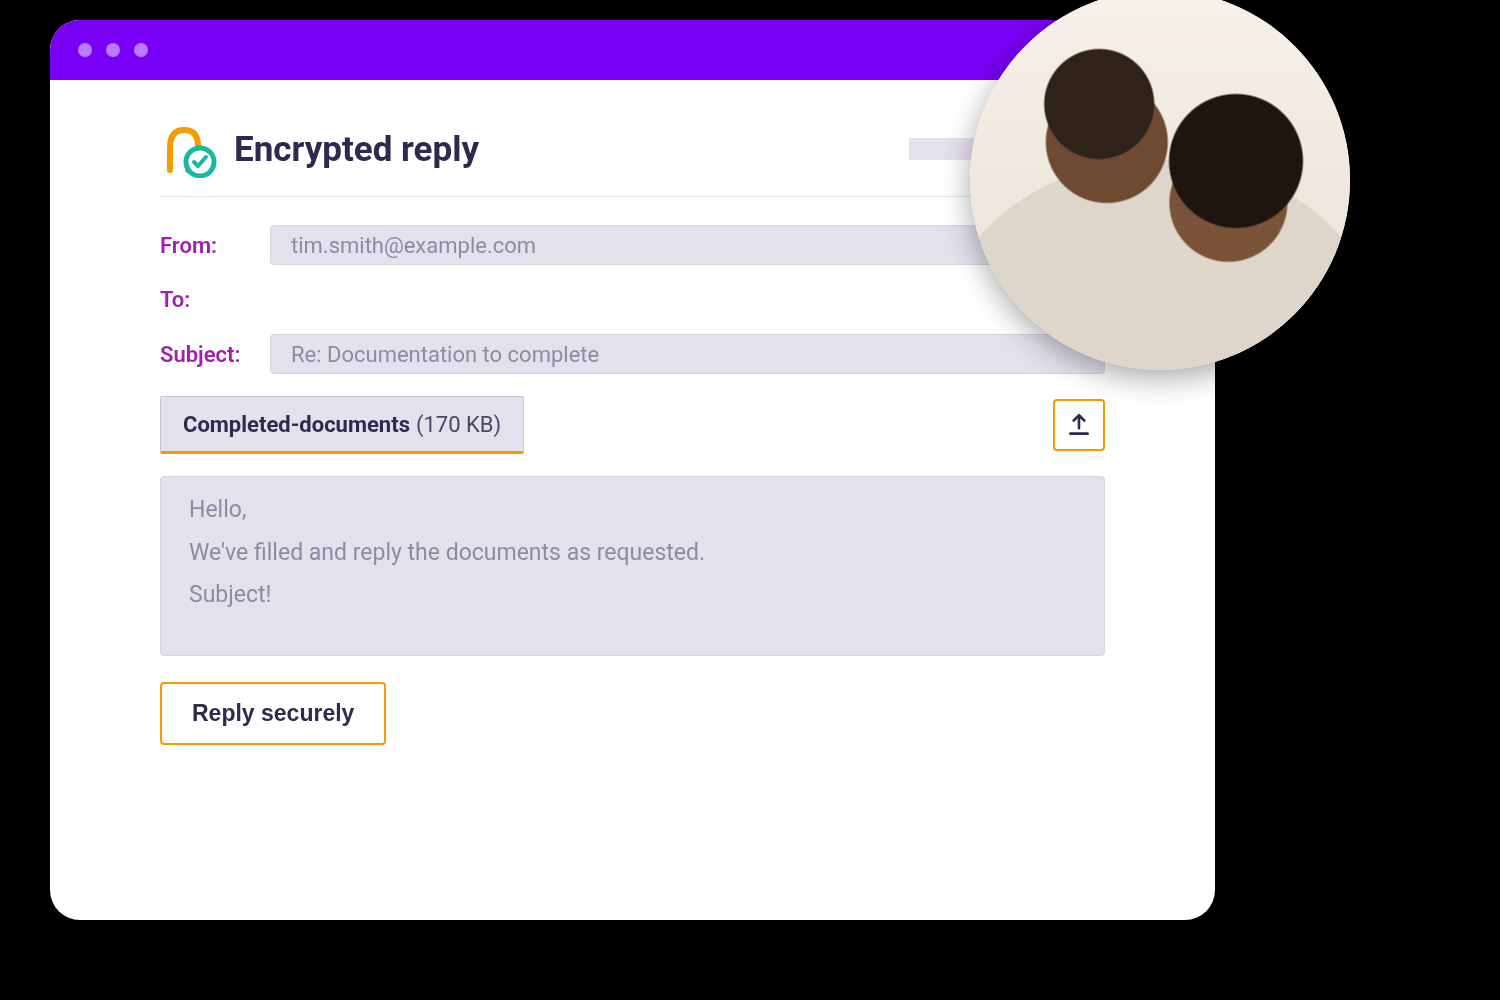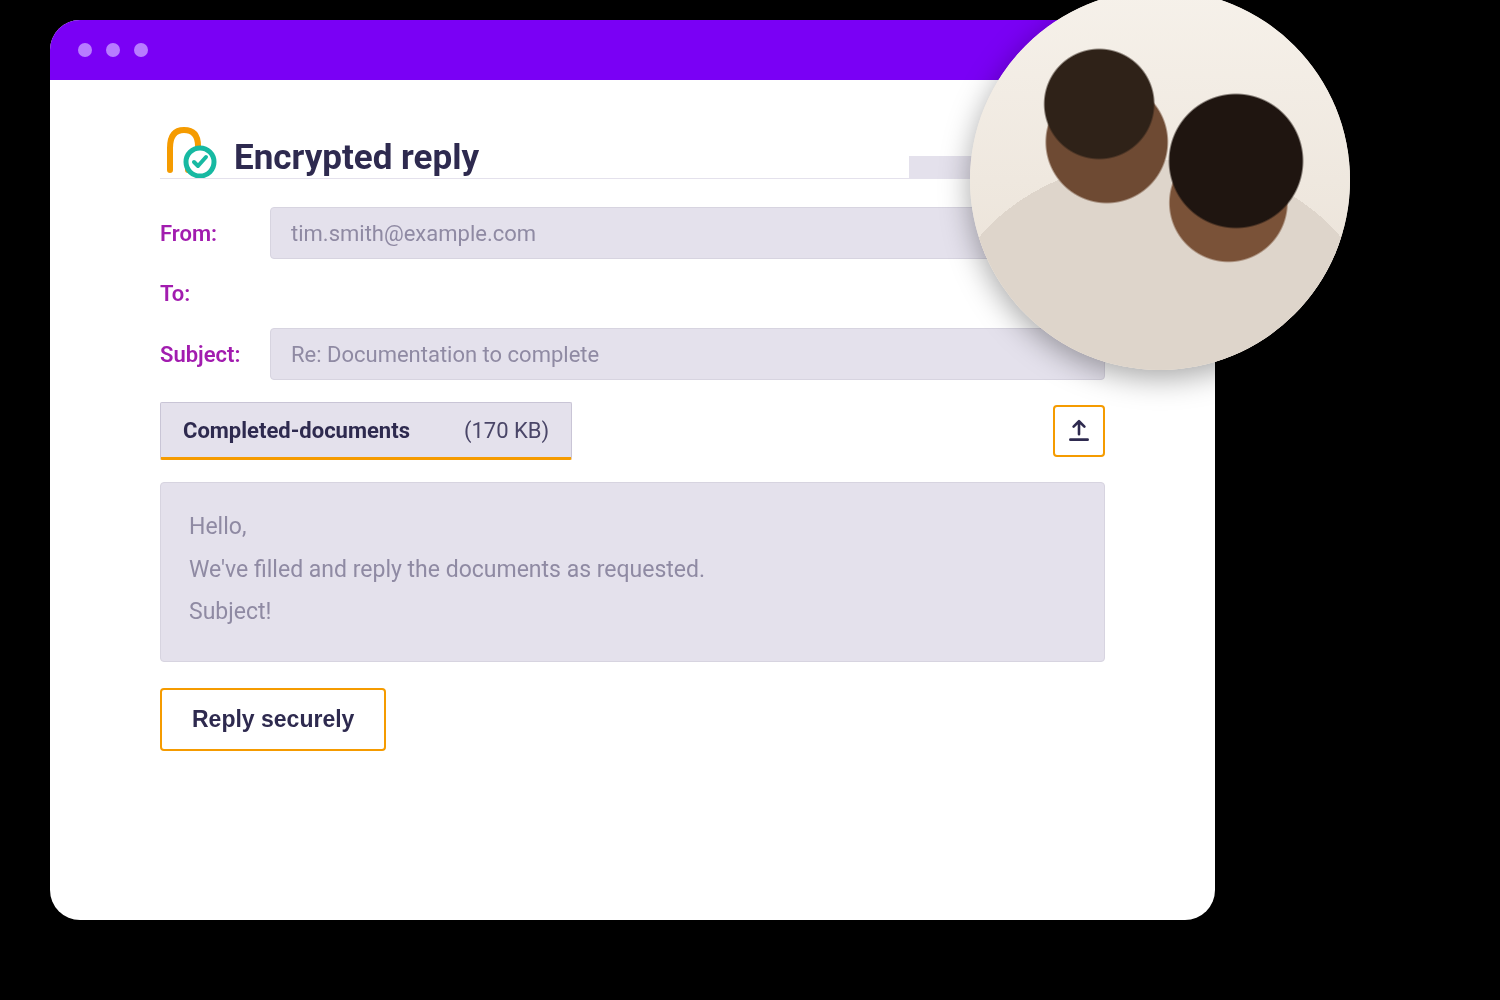--- a/index.html
+++ b/index.html
@@ -33,22 +33,23 @@
   .dot {
     width: 14px; height: 14px;
     border-radius: 50%;
     background: #B87CFF;
   }
   .content {
     padding: 40px 110px 30px 110px;
   }
   .header-row {
     display: flex;
-    align-items: flex-end;
+    align-items: center;
     gap: 16px;
+    padding-bottom: 18px;
     border-bottom: 1px solid #E4E1EC;
     position: relative;
   }
   .logo {
     width: 58px; height: 58px;
     position: relative;
     flex: 0 0 auto;
   }
   .page-title {
     font-size: 35px;
@@ -71,21 +72,21 @@
     margin-bottom: 22px;
   }
   .row-label {
     width: 110px;
     font-size: 22px;
     font-weight: 600;
     color: #a21caf;
   }
   .field {
     flex: 1;
-    height: 52px;
+    height: 40px;
     border: 1px solid #D7D4E0;
     background: #E4E1EC;
     border-radius: 4px;
     display: flex;
     align-items: center;
     padding: 0 20px;
     font-size: 22px;
     color: #8F8AA3;
   }
 
@@ -100,41 +101,40 @@
     background: #E4E1EC;
     border: 1px solid #C9C5D6;
     border-bottom: 3px solid #F59B00;
     display: inline-flex;
     align-items: center;
     padding: 0 22px;
     border-radius: 2px;
     font-size: 22px;
     color: #2E2A4F;
     cursor: pointer;
-    gap: 48px;
   }
   .attachment-chip .name { font-weight: 700; }
   .attachment-chip .size { font-weight: 400; margin-left: 6px; color: #4A4668; }
 
   .upload-btn {
     width: 52px; height: 52px;
     border: 2px solid #F59B00;
     border-radius: 4px;
     background: #fff;
     display: flex;
     align-items: center;
     justify-content: center;
     cursor: pointer;
   }
 
   .message-box {
     background: #E4E1EC;
     border: 1px solid #D7D4E0;
     border-radius: 4px;
-    padding: 23px 28px;
+    padding: 12px 28px;
     min-height: 180px;
     font-size: 23px;
     color: #8F8AA3;
     line-height: 1.85;
   }
 
   .action-row {
     display: flex;
     justify-content: flex-start;
     margin-top: 26px;

